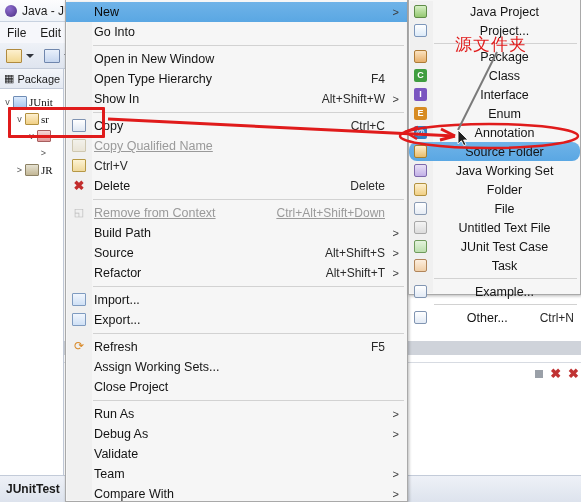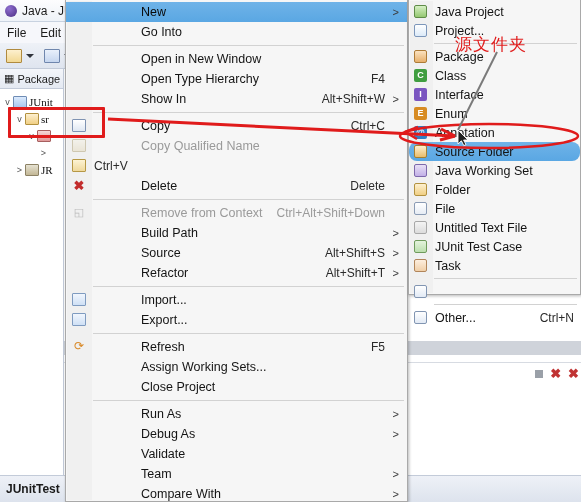--- a/index.html
+++ b/index.html
@@ -113,25 +113,25 @@
     padding: 2px 0 0 0;
   }
   .ctxmenu .gutter {
     position: absolute; left: 1px; top: 1px; width: 25px; bottom: 1px; background: #f0f0f0;
   }
   .mi {
     position: relative; height: 20px; display: flex; align-items: center;
     padding-left: 28px; padding-right: 8px; font-size: 12.5px; color: #141414;
     white-space: nowrap;
   }
-  .mi .mlabel { flex: 1 1 auto; margin-left: 47px; }
+  .mi .mlabel { flex: 1 1 auto; }
   .mi .maccel { flex: 0 0 auto; color: #2a2a2a; font-size: 12px; padding-right: 2px; }
   .mi .marrow { flex: 0 0 auto; width: 12px; text-align: right; color: #3a3a3a; font-size: 11px; }
   .mi.sel { background: linear-gradient(#6fb3e8,#5aa7e3); color: #0a0a0a; }
-  .mi.disabled, .mi.disabled .maccel { color: #9a9a9a; }
+  .mi.disabled, .mi.disabled .maccel { color: #9a9a9a; text-decoration: underline; }
   .mi .micon {
     position: absolute; left: 6px; top: 3px; width: 14px; height: 13px; border-radius: 1px;
   }
   .msep { height: 1px; background: #d2d2d2; margin: 3px 3px 3px 27px; }
 
   
   .i-copy { background: linear-gradient(#ffffff,#dfe7f2); border: 1px solid #7f93b2; }
   .i-copyq { background: linear-gradient(#f6f3e8,#e5dcc2); border: 1px solid #b4a77e; opacity: .55; }
   .i-paste { background: linear-gradient(#fdf3d3,#efd89c); border: 1px solid #b69845; }
   .i-del { background: transparent; color: #c22c2c; font-size: 13px; font-weight: bold;
@@ -146,21 +146,21 @@
     background: #f6f6f6; border: 1px solid #a9a9a9; border-top: none;
     box-shadow: 1px 1px 3px rgba(0,0,0,0.28); padding-top: 2px;
   }
   .submenu .gutter {
     position: absolute; left: 1px; top: 1px; width: 23px; bottom: 1px; background: #f0f0f0;
   }
   .sub-mi {
     position: relative; height: 19px; display: flex; align-items: center;
     padding-left: 26px; padding-right: 6px; font-size: 12.5px; color: #141414; white-space: nowrap;
   }
-  .sub-mi .mlabel { flex: 1 1 auto; }
+  .sub-mi .mlabel { flex: 1 1 auto; text-align: center; }
   .sub-mi .maccel { flex: 0 0 auto; font-size: 12px; color: #2a2a2a; }
   .sub-mi.sel { background: linear-gradient(#6fb3e8,#5aa7e3); border-radius: 8px; }
   .sub-mi .micon {
     position: absolute; left: 5px; top: 3px; width: 13px; height: 13px;
     border-radius: 2px; font-size: 9px; line-height: 13px; text-align: center;
     color: #fff; font-weight: bold;
   }
   .s-javaproj { background: linear-gradient(#d6f0c4,#95c872); border: 1px solid #5f8c48; }
   .s-proj     { background: linear-gradient(#ffffff,#dceaf8); border: 1px solid #7c96ba; }
   .s-package  { background: linear-gradient(#fbe2c0,#e7b06b); border: 1px solid #ad7b37; }
@@ -469,20 +469,21 @@
         <span class="maccel"></span>
       </div>
       <div class="sub-mi">
         <span class="micon s-task"></span>
         <span class="mlabel">Task</span>
         <span class="maccel"></span>
       </div>
       <div class="msep"></div>
       <div class="sub-mi">
         <span class="micon s-example"></span>
+        <span class="mlabel">Example...</span>
         <span class="maccel"></span>
       </div>
       <div class="msep"></div>
       <div class="sub-mi">
         <span class="micon s-other"></span>
         <span class="mlabel">Other...</span>
         <span class="maccel">Ctrl+N</span>
       </div>
     </div>
 

